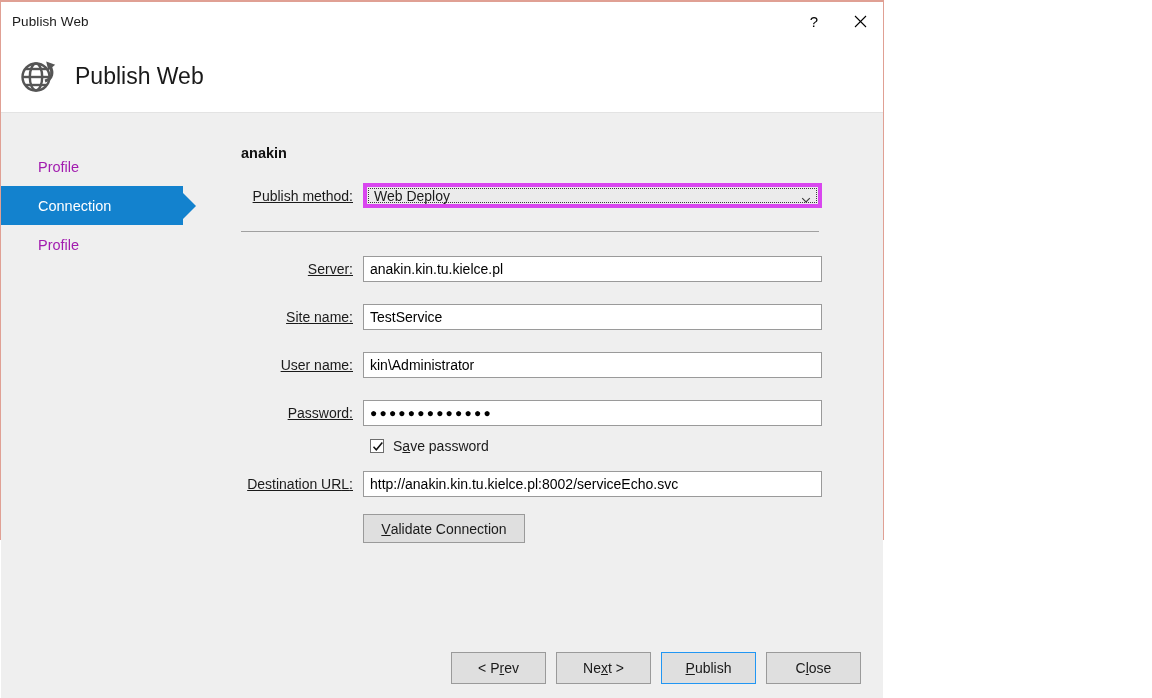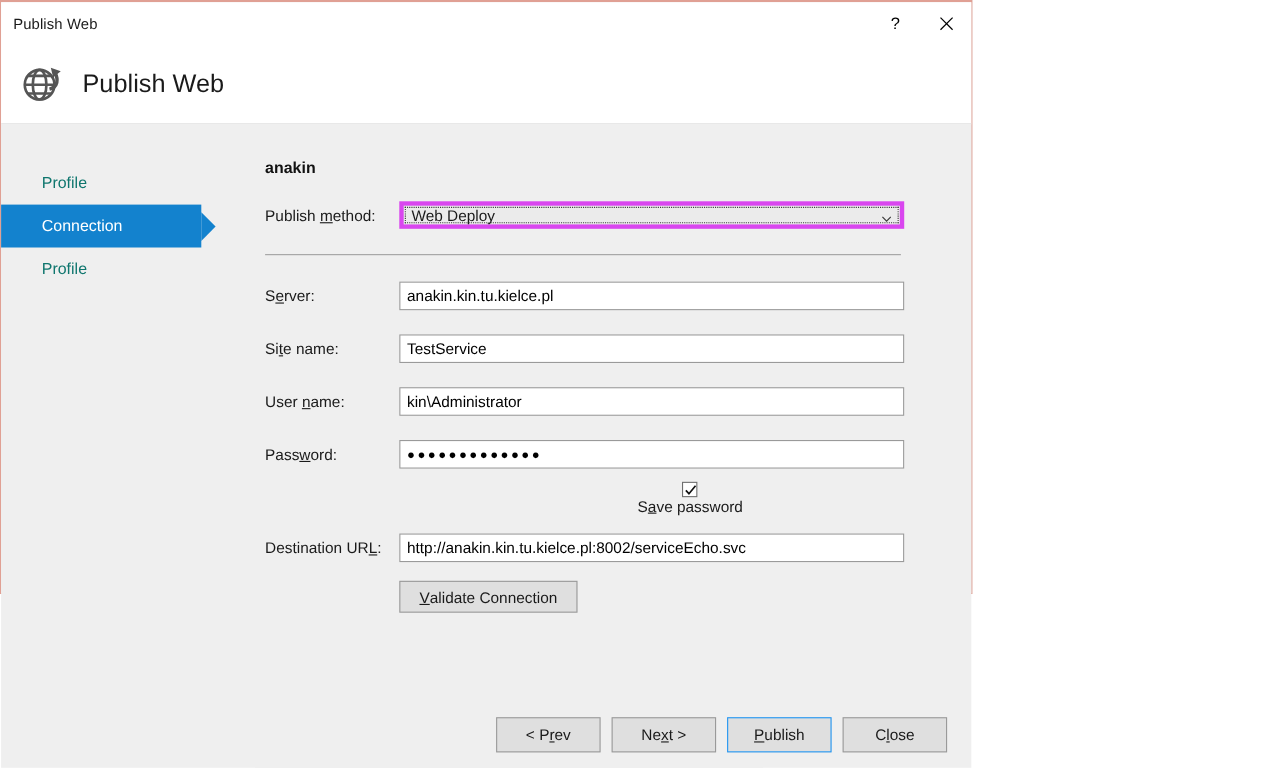--- a/index.html
+++ b/index.html
@@ -92,21 +92,21 @@
     top: 34px;
     width: 215px;
   }
   .nav-item {
     position: relative;
     height: 39px;
     display: flex;
     align-items: center;
     padding-left: 37px;
     font-size: 14.5px;
-    color: #0f766e;
+    color: #a21caf;
     box-sizing: border-box;
     cursor: default;
   }
   .nav-item.selected {
     background: #1382ce;
     color: #ffffff;
     width: 182px;
   }
   .nav-item.selected .nav-arrow {
     position: absolute;
@@ -135,26 +135,27 @@
     margin-bottom: 0;
   }
 
   .field-row {
     display: flex;
     align-items: center;
     margin-top: 14px;
   }
   .field-label {
     width: 122px;
-    text-align: left;
+    text-align: right;
     padding-right: 10px;
     font-size: 14px;
     color: #1a1a1a;
     box-sizing: border-box;
     white-space: nowrap;
+    text-decoration: underline;
   }
   .field-label u { text-decoration: underline; }
 
   .combo {
     width: 459px;
     height: 25px;
     background: #ebebeb;
     border: 4px solid #d946ef;
     box-sizing: border-box;
     position: relative;
@@ -208,21 +209,20 @@
     margin: 23px 0 0 0;
     width: 578px;
   }
 
   
   #savepw-row {
     display: flex;
     align-items: center;
     margin-top: 12px;
     margin-left: 122px;
-    flex-direction: column;
   }
   .checkbox {
     width: 14px;
     height: 14px;
     border: 1px solid #6d6d6d;
     background: #ffffff;
     box-sizing: border-box;
     position: relative;
     margin-left: 7px;
     flex: 0 0 14px;

